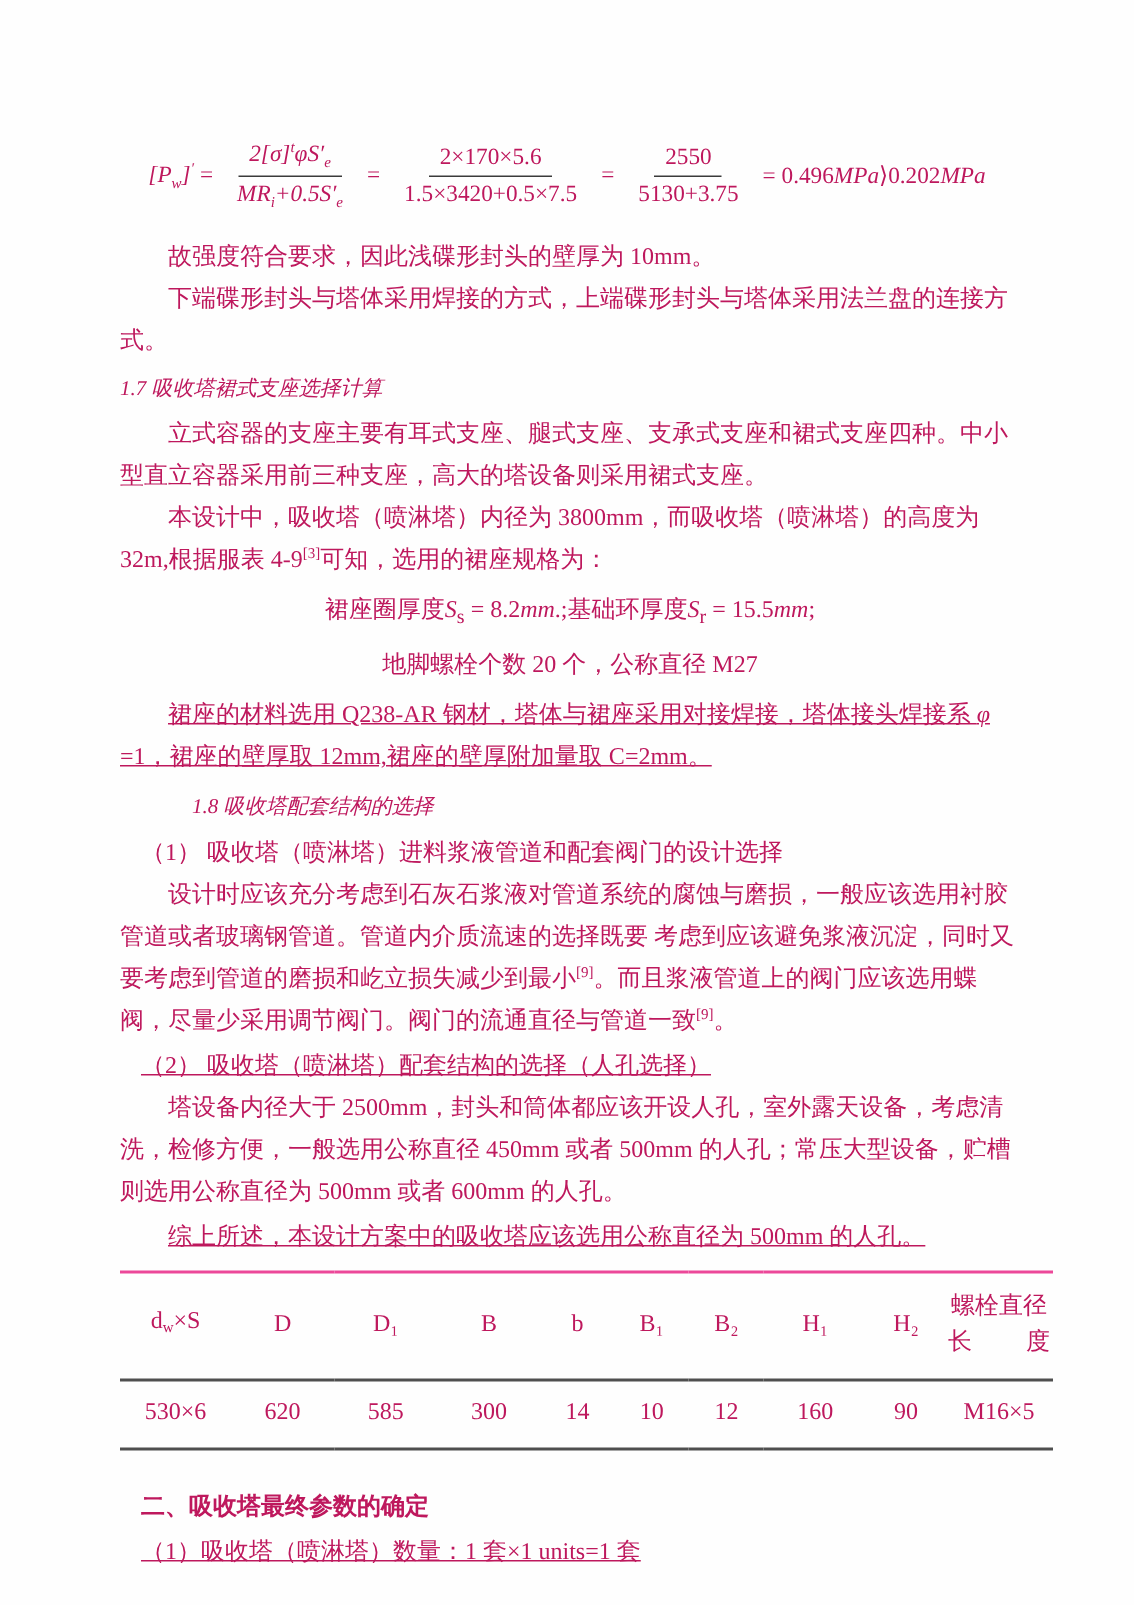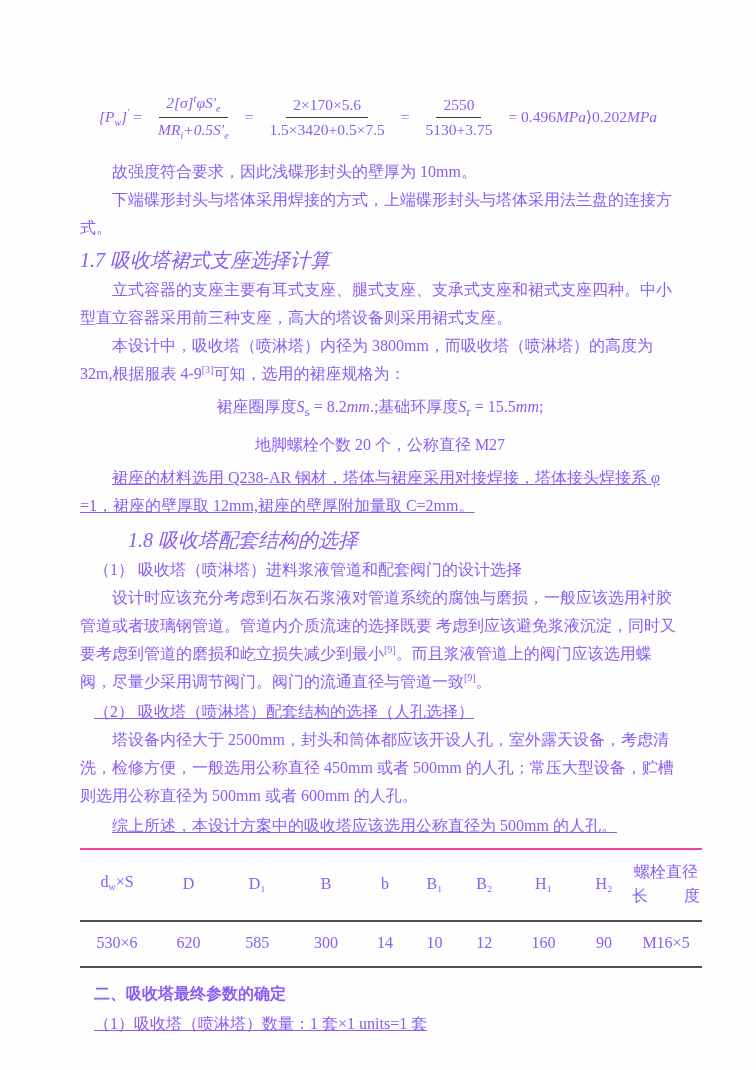--- a/index.html
+++ b/index.html
@@ -2,21 +2,21 @@
 <html><head>
 <meta charset="utf-8">
 <style>
   * { margin:0; padding:0; box-sizing:border-box; }
   html,body { background:#e9e9e9; }
   .page {
     position:relative;
     width:756px; height:1070px;
     margin:0 auto;
     background:#fefefe;
-    color:#8b5cf6;
+    color:#be185d;
     font-family:"Liberation Serif","DejaVu Serif",serif;
     font-size:16px;
     line-height:28px;
     overflow:hidden;
   }
   .content { position:absolute; left:80px; right:76px; top:86px; }
 
   
   .formula {
     display:flex; align-items:center; justify-content:center;
@@ -28,21 +28,21 @@
   .formula .up { font-style:normal; }
   .formula sub { font-size:10px; vertical-align:-4px; }
   .formula sup { font-size:10px; vertical-align:6px; }
   .frac { display:inline-flex; flex-direction:column; align-items:center; vertical-align:middle; margin:0 5px; }
   .frac .num { padding:0 7px 3px; border-bottom:1.4px solid #3a3a3a; }
   .frac .den { padding:3px 7px 0; }
   .feq { margin:0 4px; }
 
   
   .para { text-indent:2em; }
-  .h-kai { font-style:italic; font-weight:400; font-size:20px; margin:4px 0 2px; }
+  .h-kai { font-style:italic; font-weight:400; font-size:14px; margin:4px 0 2px; }
   .center-line { text-align:center; margin:5px 0; }
   .var { font-style:italic; }
   .unit { font-style:italic;text-align:center; }
   .list-item { padding-left:14px; }
   sup.ref { font-size:10px; vertical-align:6px; line-height:0; }
   .gap-s { margin-top:2px;text-decoration:underline; }
   .gap-m { margin-top:6px;margin-left:48px; }
 
   
   table.params {
@@ -60,21 +60,21 @@
   table.params td { padding-top:9px; padding-bottom:11px; }
   th.c-first, td.c-first { text-align:left; width:74px; }
   th.c-last, td.c-last { text-align:left; width:72px; }
   th.c-last { text-align:justify; text-align-last:justify; }
   table.params sub { font-size:10px; vertical-align:-3px; }
 
   
   .h-bold {
     font-family:"Liberation Sans","DejaVu Sans",sans-serif;
     font-weight:700; font-size:16px;
-    padding-left:14px; margin-top:12px; margin-bottom:2px;
+    padding-left:14px; margin-top:24px; margin-bottom:2px;
   }
 </style>
 </head>
 <body>
 
 <div class="page">
   <div class="content">
 
     <div class="formula">
       <span class="it"><span>[P</span><sub>w</sub><span>]</span><sup>′</sup></span>

